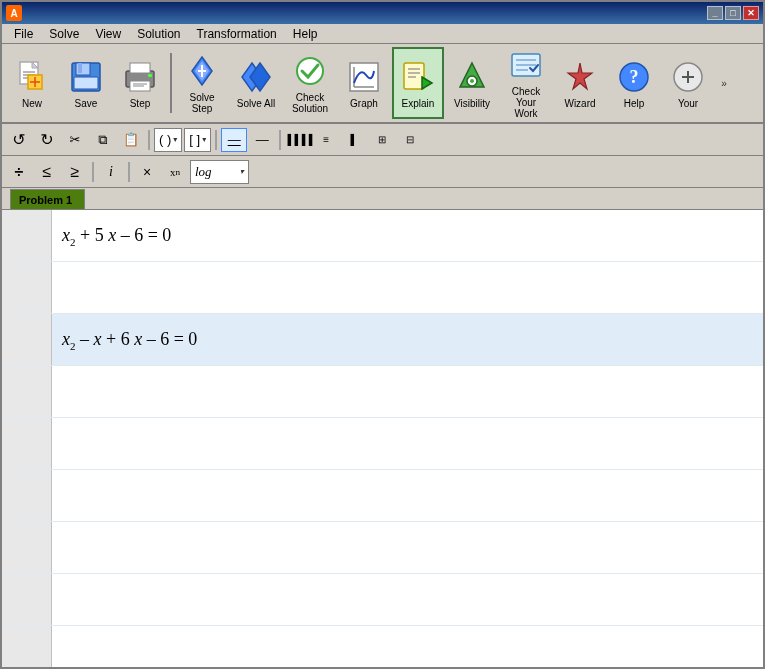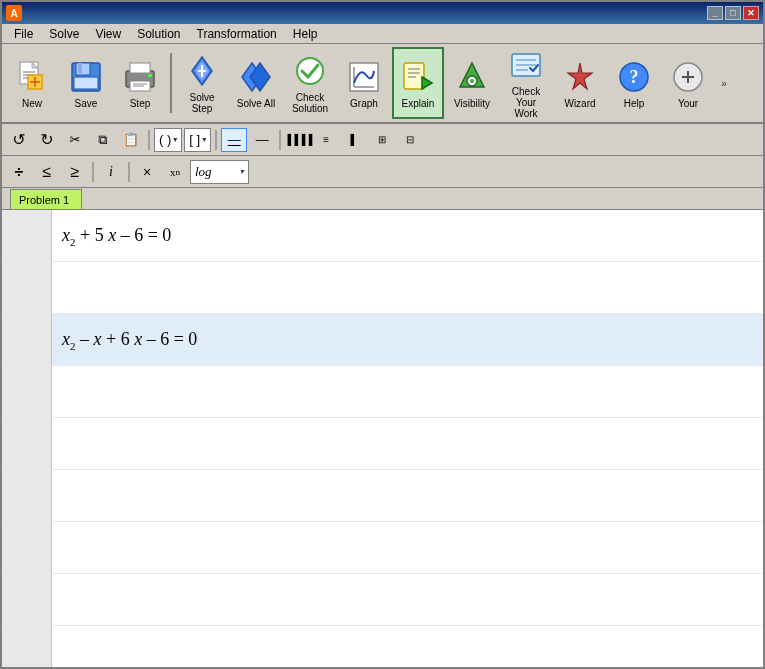--- a/index.html
+++ b/index.html
@@ -197,22 +197,22 @@
       border: 1px solid #808080;
       border-bottom: none;
       background: #c0e8f8;
       cursor: pointer;
       font-size: 11px;
       height: 20px;
       display: flex;
       align-items: center;
     }
     .tab.active {
-      background: #bef264;
-      font-weight: normal;
+      background: #4d7c0f;
+      font-weight: bold;
       padding-left: 8px;
     }
 
     
     .row-container {
       display: flex;
       flex-direction: column;
     }
     .ws-row {
       height: 52px;

